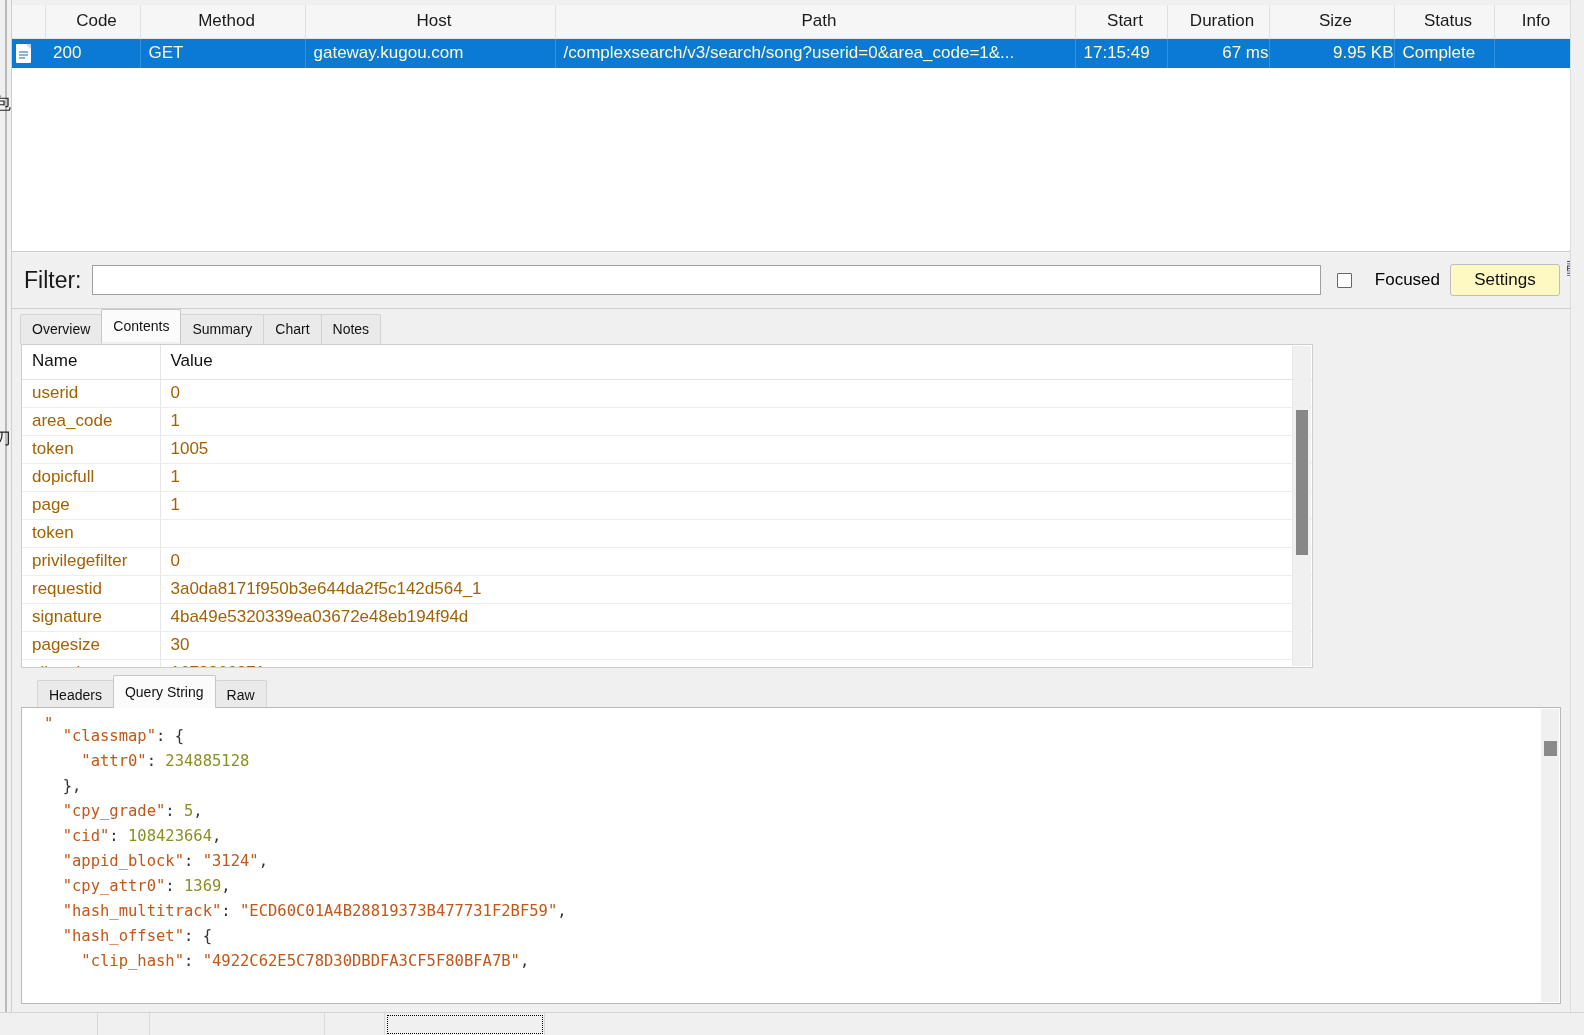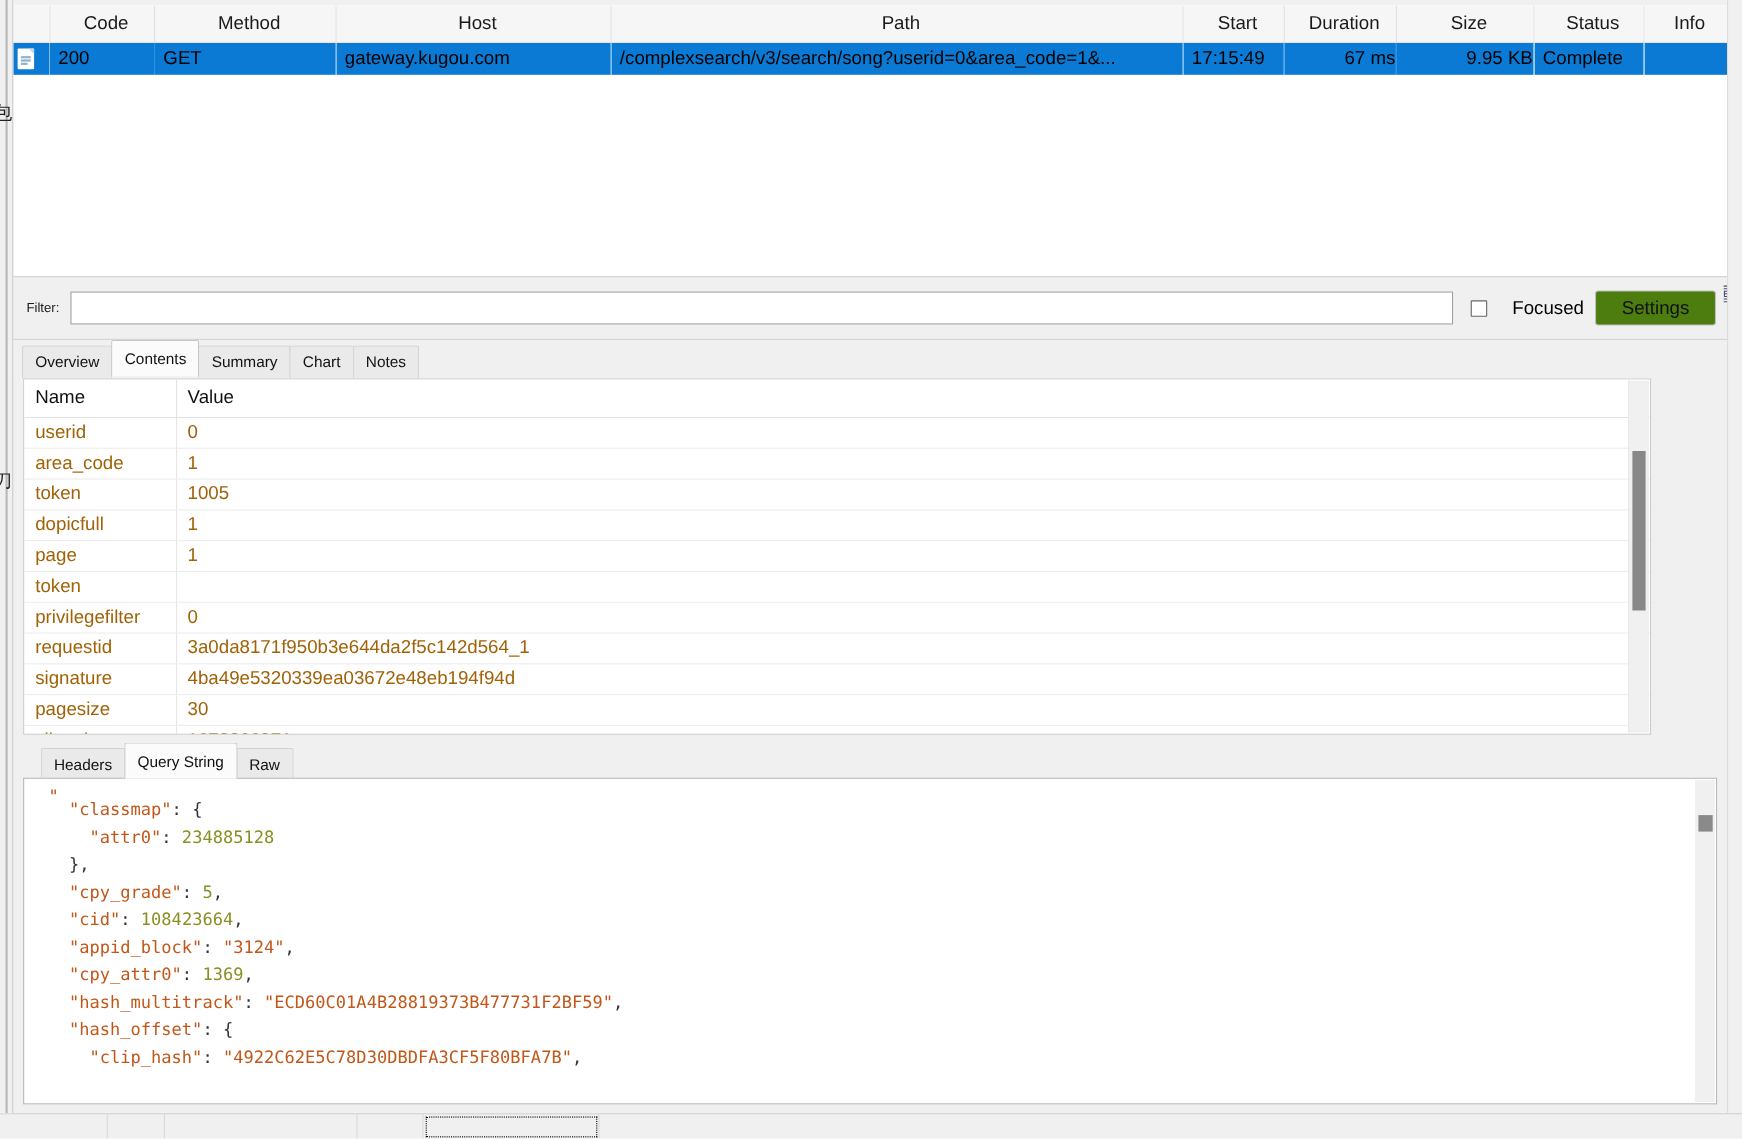--- a/index.html
+++ b/index.html
@@ -96,21 +96,21 @@
     padding: 4px 0 5px 8px;
     white-space: nowrap;
     overflow: hidden;
     text-overflow: clip;
     height: 29px;
     box-sizing: border-box;
     vertical-align: middle;
   }
   tr.req-row.selected td {
     background: #0a7ad4;
-    color: #000000;
+    color: #fef9c3;
     border-right: 1px solid #2f93e0;
   }
   tr.req-row.selected td.icon-cell {
     padding-left: 4px;
     border-right: none;
   }
   td.right { text-align: right; padding-right: 8px; padding-left: 0; }
 
   
   .doc-icon {
@@ -150,21 +150,21 @@
     background: #f0f0f0;
     border-left: 1px solid #cfcfcf;
     border-right: 1px solid #cfcfcf;
     box-sizing: border-box;
     display: flex;
     align-items: center;
     padding: 0 10px 0 12px;
     gap: 10px;
   }
   .filter-label {
-    font-size: 12px;
+    font-size: 23px;
     color: #1a1a1a;
     white-space: nowrap;
   }
   .filter-input {
     flex: 1;
     height: 30px;
     background: #ffffff;
     border: 1px solid #a0a0a0;
     box-sizing: border-box;
     font-family: "Liberation Sans", sans-serif;
@@ -185,21 +185,21 @@
     height: 15px;
     border: 1px solid #666;
     background: #fff;
     box-sizing: border-box;
     display: inline-block;
     border-radius: 1px;
   }
   .btn {
     height: 32px;
     min-width: 110px;
-    background: #4d7c0f;
+    background: #fef9c3;
     border: 1px solid #bdbdbd;
     border-radius: 3px;
     font-family: "Liberation Sans", sans-serif;
     font-size: 17px;
     color: #111;
     cursor: default;
     padding: 0 2px;
   }
   .edge-glyph {
     position: absolute;
@@ -259,21 +259,21 @@
     padding-top: 6px;
     padding-bottom: 6px;
     z-index: 2;
   }
 
   
   .nv-wrap {
     position: absolute;
     left: 9px;
     top: 35px;
-    width: 1480px;
+    width: 1292px;
     height: 324px;
     background: #ffffff;
     border: 1px solid #cdcdcd;
     box-sizing: border-box;
     overflow: hidden;
   }
   table.nv {
     border-collapse: collapse;
     table-layout: fixed;
     width: 1521px;

